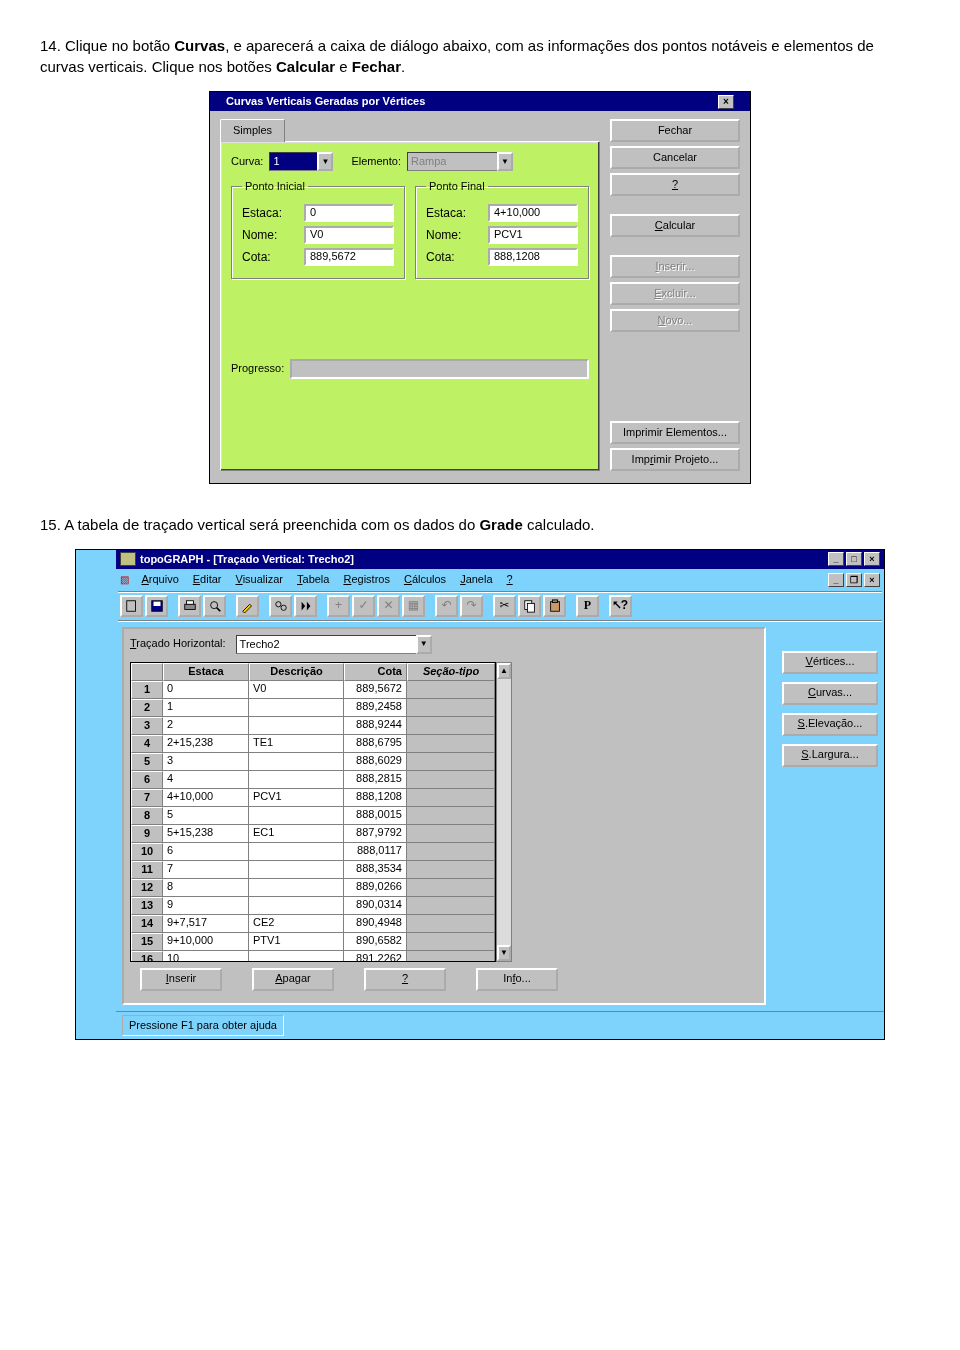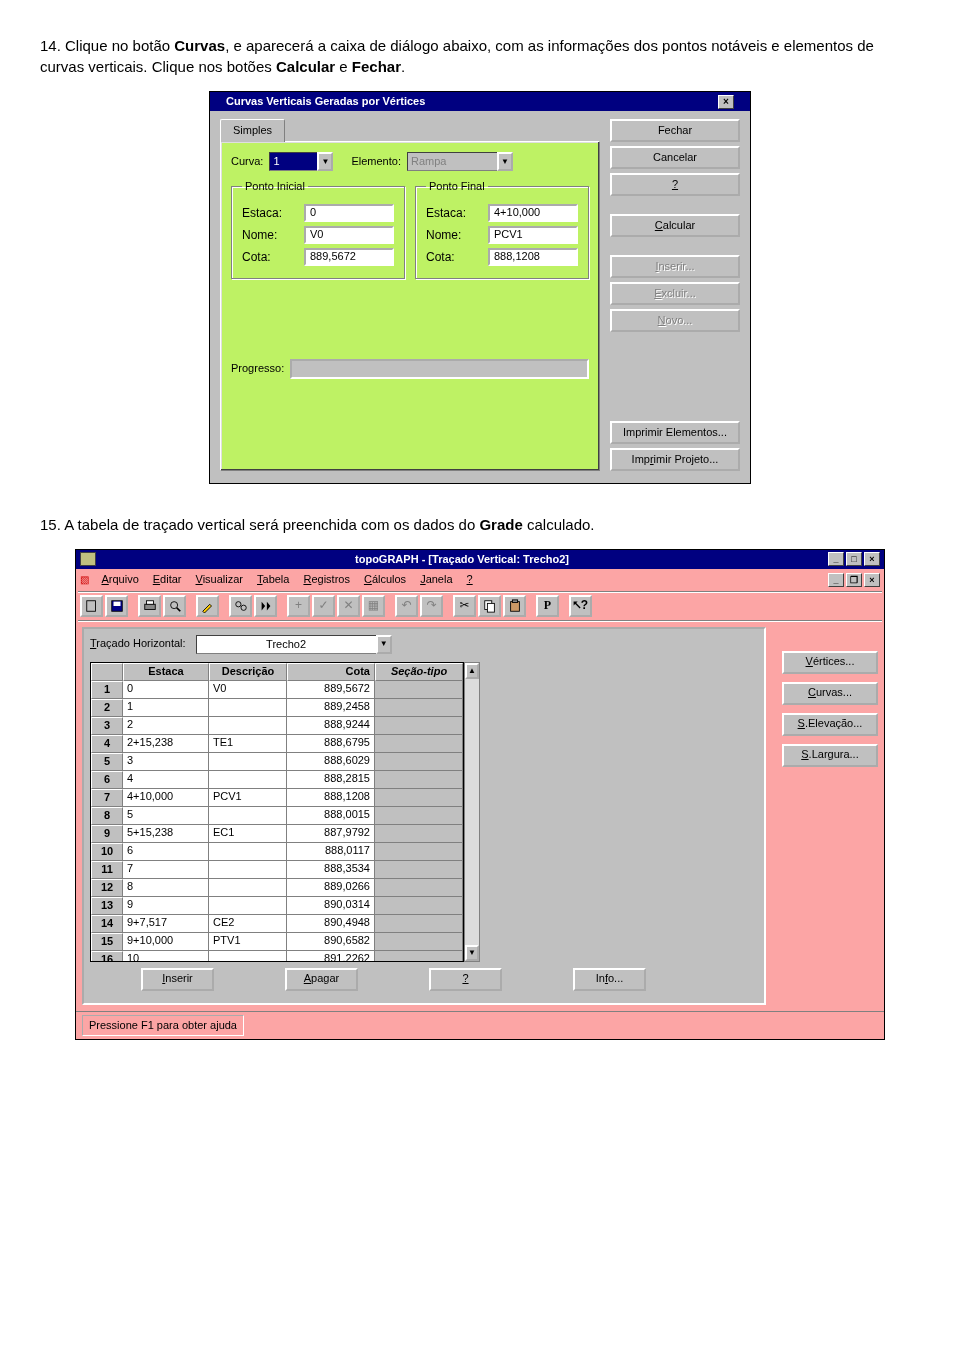--- a/index.html
+++ b/index.html
@@ -33,21 +33,21 @@
   .fldrow { display:flex; align-items:center; margin:4px 0; gap:6px; }
   .fldrow .lab { width:56px; font-size:12px; }
   .sunk { flex:1; height:18px; background:#fff; border:2px inset #fff; padding:1px 4px; font-size:11px; display:flex; align-items:center; }
   .dados fieldset { width:60%; }
   .spacer { flex:1; }
   .progress-row { display:flex; align-items:center; gap:6px; margin-top:80px; }
   .progress-box { flex:1; height:20px; background:#c0c0c0; border:2px inset #fff; }
   .u { text-decoration:underline; }
 
   
-  .appwin { display:inline-block; width:810px; background:#fca5a5; border:1px solid #000; font-size:11px; text-align:center; }
+  .appwin { display:inline-block; width:810px; background:#7dd3fc; border:1px solid #000; font-size:11px; text-align:left;padding-left:40px; }
   .app-titlebar { background:#000080; color:#fff; display:flex; align-items:center; padding:2px 4px; font-weight:bold; gap:4px; }
   .tb-icon { width:16px; height:14px; background:#c0c080; border:1px solid #404040; display:inline-block; }
   .tb-text { flex:1; font-size:11px; }
   .tb-btns { display:flex; gap:2px; }
   .tb-btn { width:16px; height:14px; background:#c0c0c0; border:1px solid #fff; border-right-color:#404040; border-bottom-color:#404040; display:flex; align-items:center; justify-content:center; font-size:9px; font-weight:bold; color:#000; }
   .menubar { display:flex; gap:2px; padding:2px 4px; font-size:11px; align-items:center; }
   .menubar .mi { padding:1px 6px; }
   .child-wb { margin-left:auto; display:flex; gap:2px; }
   .child-wb .tb-btn { height:14px; }
   .toolbar { display:flex; gap:2px; padding:3px 4px; align-items:center; }
@@ -59,33 +59,33 @@
   .left-area { flex:1; background:#c0c0c0; border:2px inset #fff; padding:6px; }
   .tracado-row { display:flex; align-items:center; gap:10px; margin-bottom:8px; }
   .tracado-row .combo-input { width:180px; }
   .grid { display:flex; }
   .grid-table { border:1px solid #000; background:#fff; font-size:11px; }
   .grid-head { display:flex; background:#c0c0c0; }
   .gh, .gr > div { border-right:1px solid #808080; border-bottom:1px solid #808080; padding:2px 4px; height:18px; display:flex; align-items:center; }
   .gh { font-weight:bold; justify-content:center; border-top:1px solid #fff; border-left:1px solid #fff; }
   .c-idx { width:32px; background:#c0c0c0; font-weight:bold; justify-content:center; border-left:1px solid #fff; border-top:1px solid #fff; }
   .c-est { width:86px; }
-  .c-desc { width:78px; }
-  .c-cota { width:88px; justify-content:flex-end; }
+  .c-desc { width:95px; }
+  .c-cota { width:63px; justify-content:flex-end; }
   .c-sec { width:88px; background:#c0c0c0;font-style:italic; }
   .gr { display:flex; background:#fff; }
   .gr .c-sec { background:#c0c0c0; }
   .gr .c-idx { background:#c0c0c0; }
   .vsb { width:16px; background:#c0c0c0; display:flex; flex-direction:column; border:1px solid #808080; }
   .vsb .ar { height:16px; background:#c0c0c0; border:2px outset #fff; display:flex; align-items:center; justify-content:center; font-size:8px; }
   .vsb .track { flex:1; background:#dcdcdc; }
   .right-btns { width:96px; display:flex; flex-direction:column; gap:8px; padding-top:24px; }
   .right-btns .win-btn { height:23px; font-size:11px; justify-content:center; }
   .bottom-btns { display:flex; gap:30px; padding:6px 10px; }
-  .bottom-btns .win-btn { width:73px;margin-left:41px; }
+  .bottom-btns .win-btn { width:82px; }
   .statusbar { border-top:1px solid #808080; padding:3px 6px; font-size:11px; display:flex; }
   .status-box { border:1px inset #fff; padding:2px 6px; flex:0 0 auto; }
   .hr-tool { height:1px; background:#808080; box-shadow:0 1px 0 #fff; margin:0 2px; }
   .doc-icon { font-size:10px; color:#c00; margin-right:4px; }
 </style>
 </head>
 <body>
 
 <p class="body-text">
   <span>14. Clique no botão </span><span class="bold">Curvas</span><span>, e aparecerá a caixa de diálogo abaixo, com as informações dos pontos notáveis e elementos de curvas verticais. Clique nos botões </span><span class="bold">Calcular</span><span> e </span><span class="bold">Fechar</span><span>.</span>

